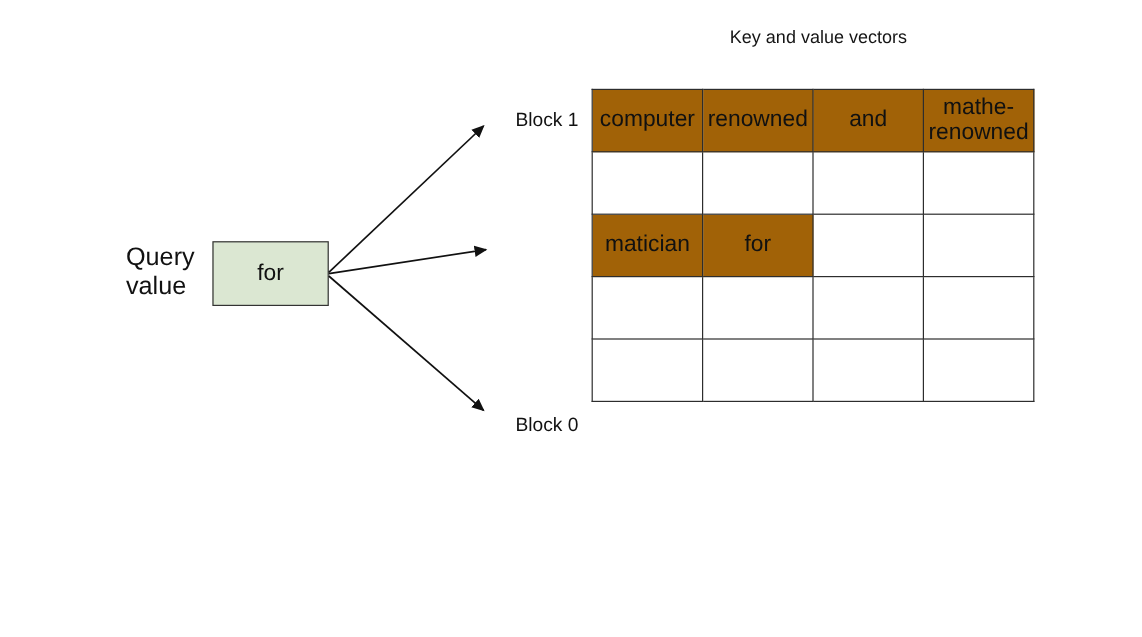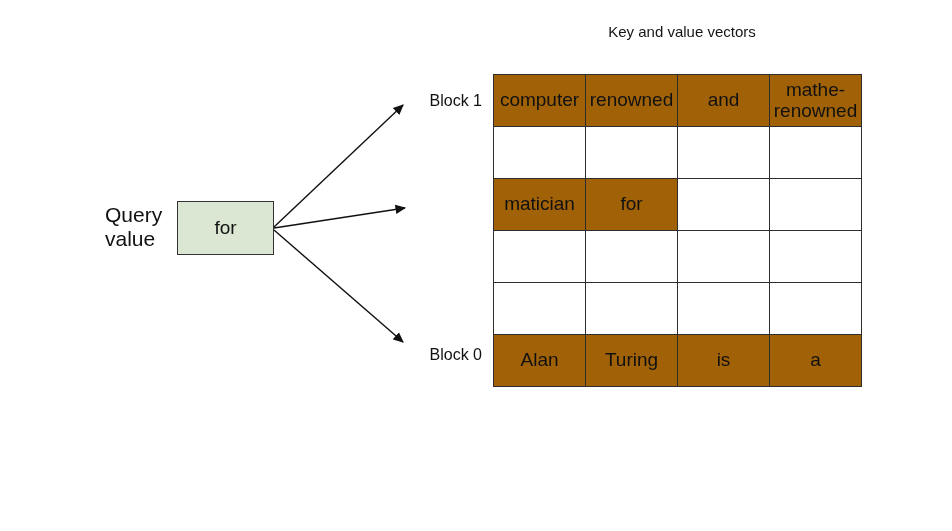--- a/index.html
+++ b/index.html
@@ -140,22 +140,16 @@
         <td></td>
         <td></td>
         <td></td>
       </tr>
       <tr>
         <td></td>
         <td></td>
         <td></td>
         <td></td>
       </tr>
-      <tr>
-        <td class="hl">Alan</td>
-        <td class="hl">Turing</td>
-        <td class="hl">is</td>
-        <td class="hl">a</td>
-      </tr>
     </tbody>
   </table>
 
 </div>
 
 </body></html>

